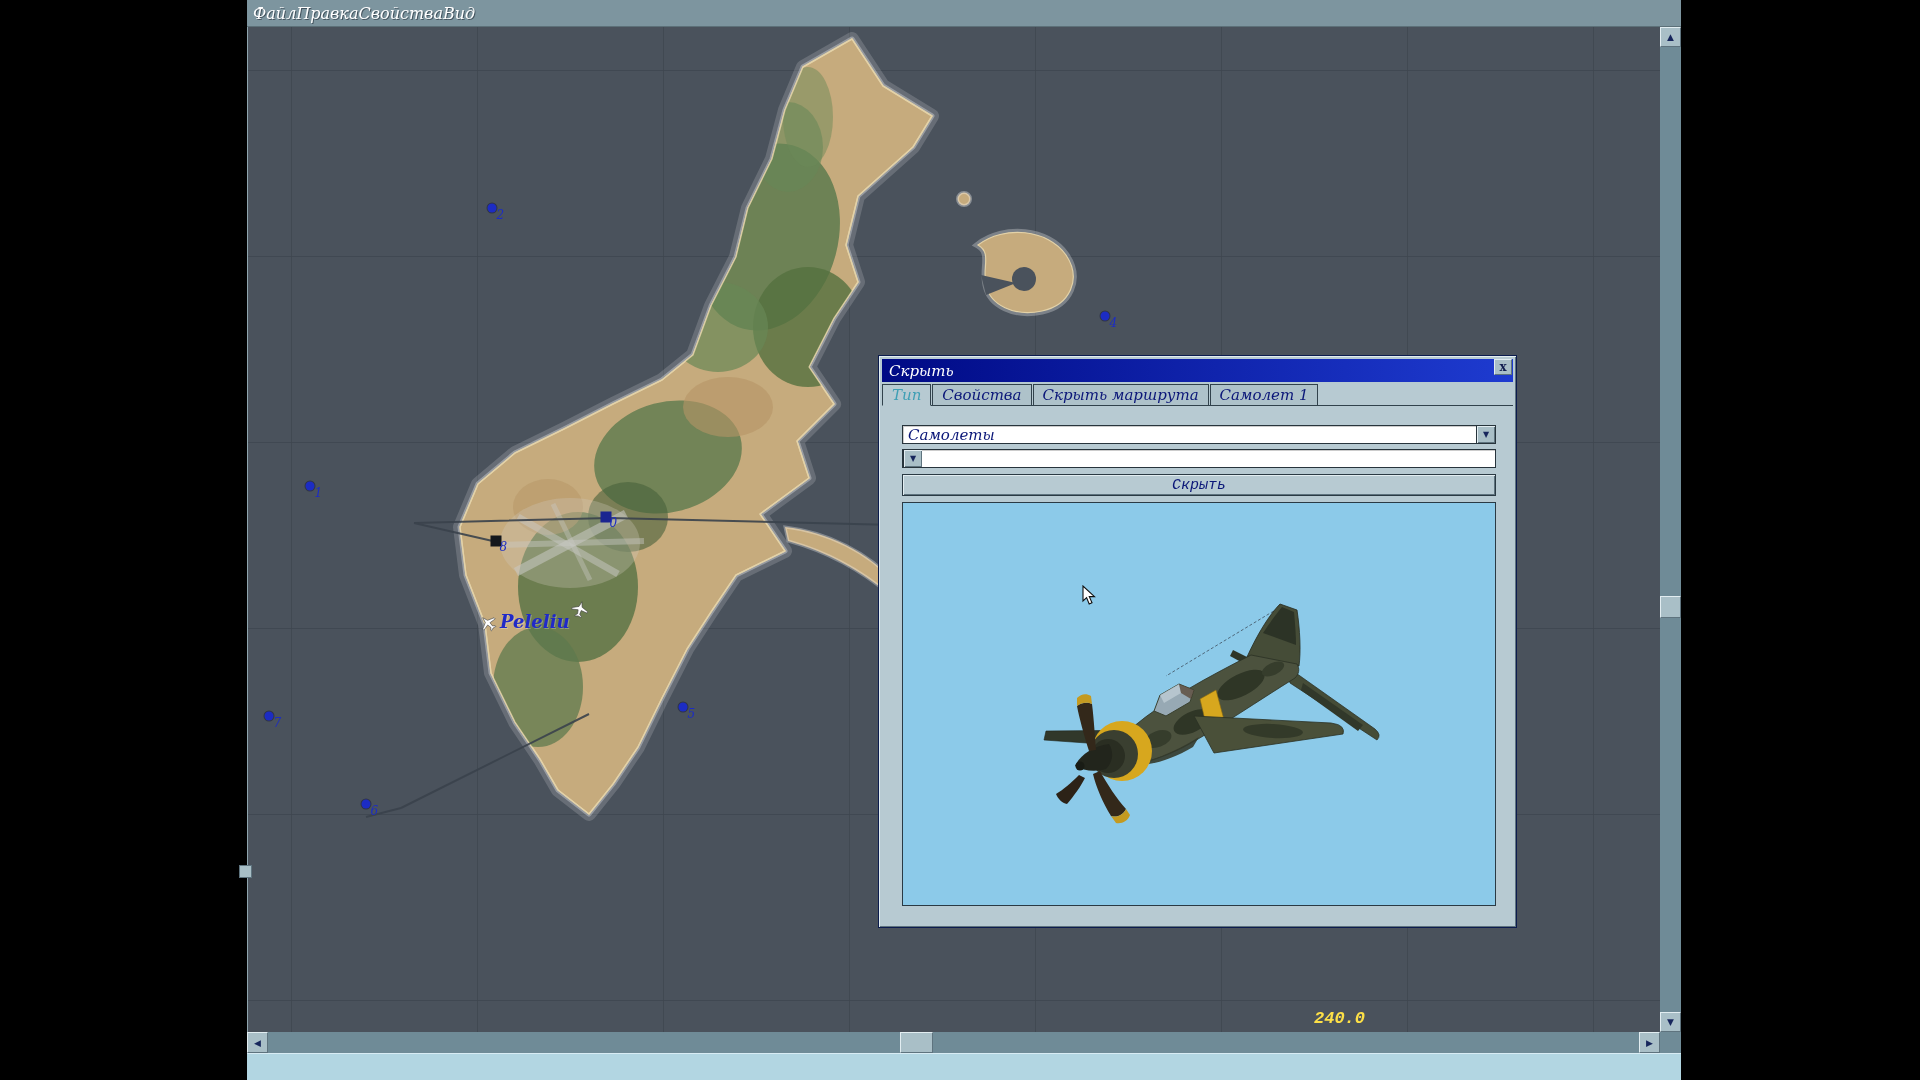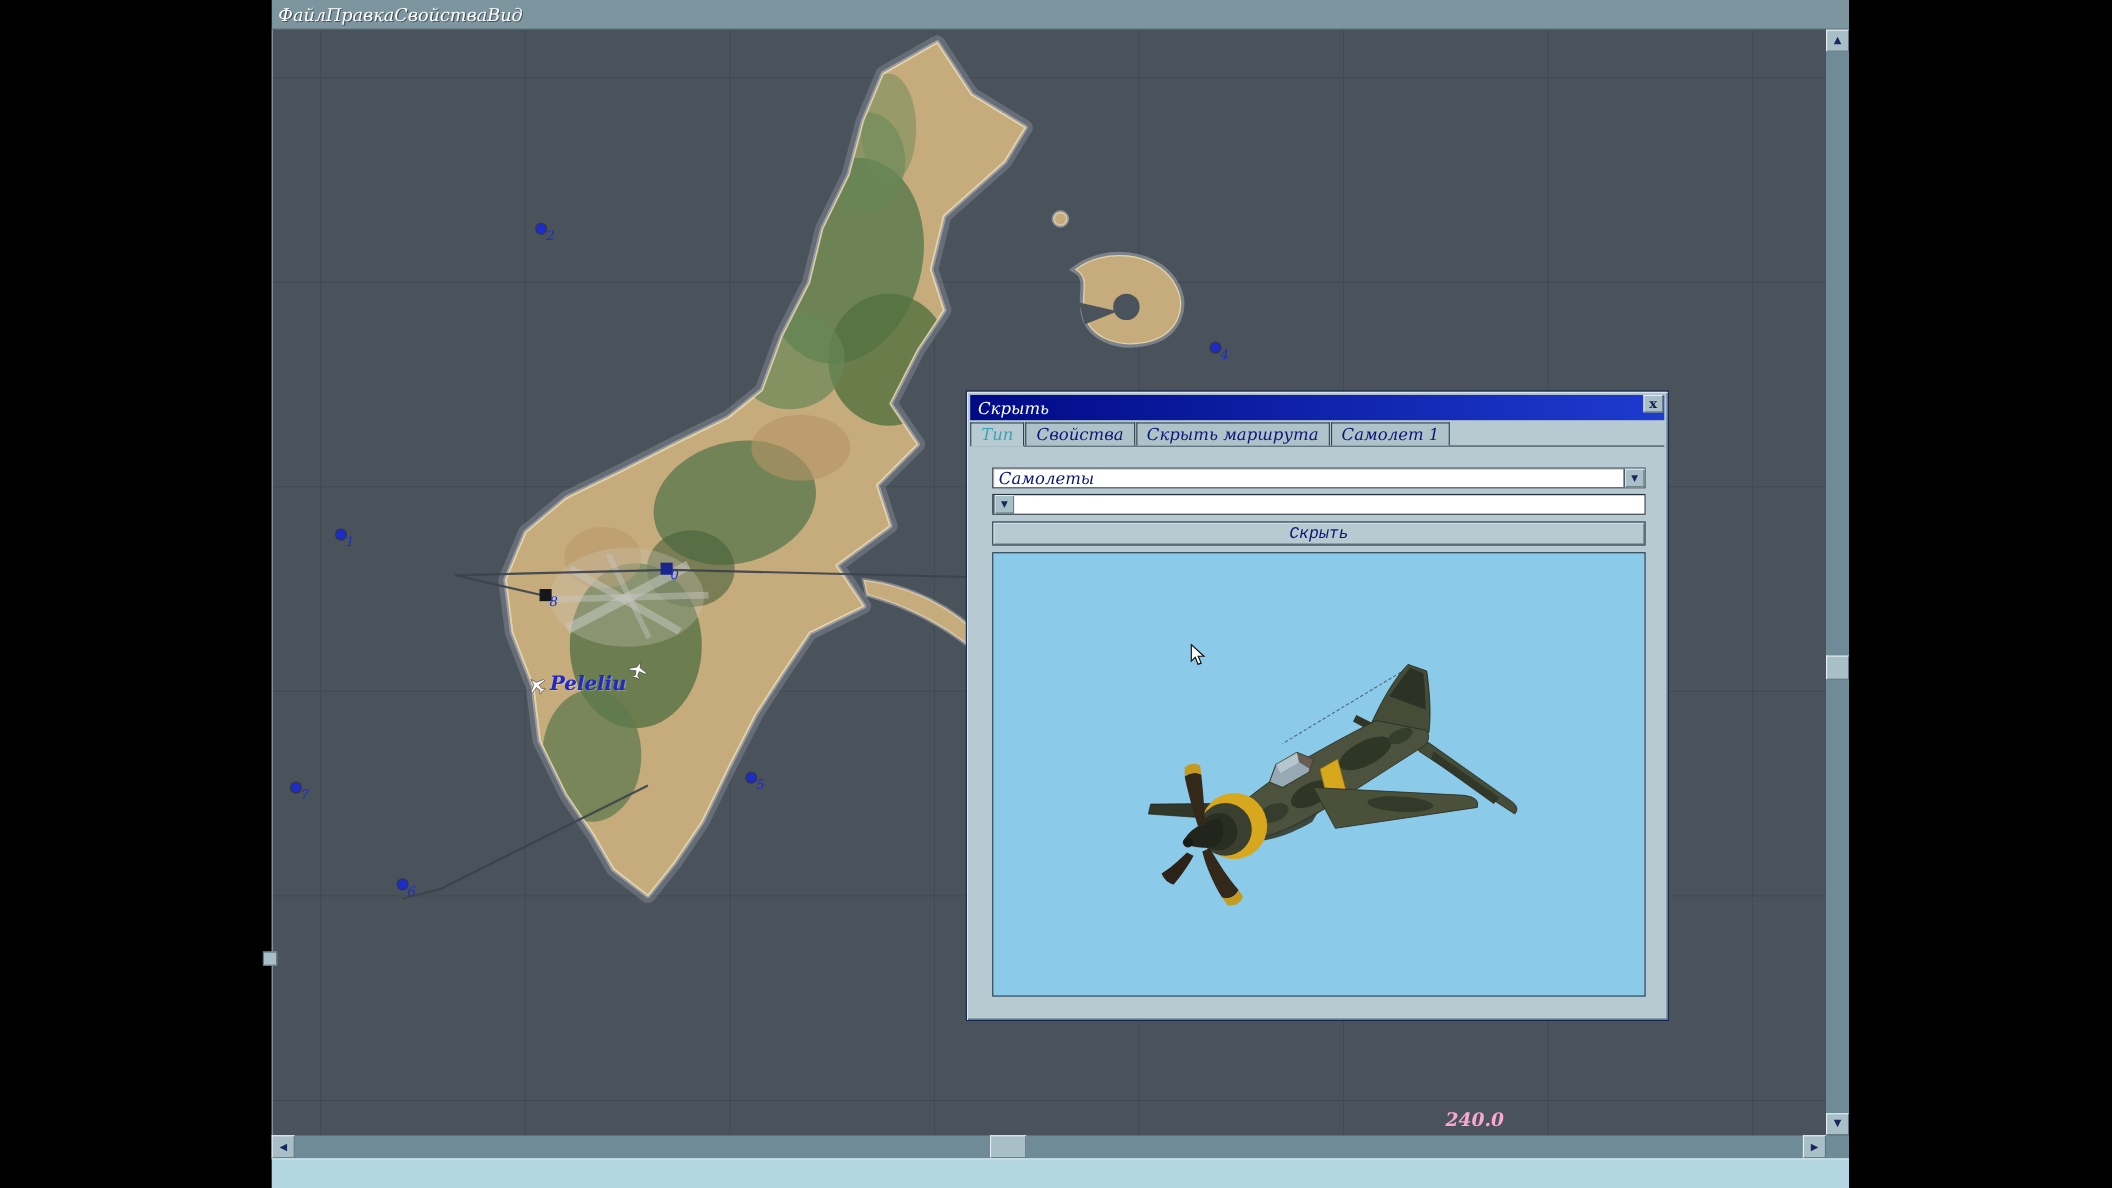--- a/index.html
+++ b/index.html
@@ -24,21 +24,21 @@
 
   .wp{position:absolute;transform:translate(-50%,-50%);}
   .wp.dot{width:9px;height:9px;border-radius:50%;background:var(--wpblue,#1c2cc4);box-shadow:0 0 0 1px rgba(0,0,30,.35);}
   .wp.square-black{width:11px;height:11px;background:#14171c;}
   .wp.square-blue{width:11px;height:11px;background:#1b2590;}
   .wp-label{position:absolute;left:9px;top:4px;font-style:italic;font-size:12px;color:var(--wpblue,#1c2cc4);}
   .plane-icon{position:absolute;width:18px;height:18px;}
 
   .island-label{position:absolute;left:252px;top:584px;font-size:18px;font-weight:bold;font-style:italic;
     color:var(--maplabel,#2029c8);text-shadow:1px 1px 0 rgba(255,255,255,.25);}
-  .readout{position:absolute;left:1066px;top:982px;font-size:17px;font-weight:bold;font-style:italic;color:#f9a8d4;}
+  .readout{position:absolute;left:1066px;top:982px;font-size:17px;font-weight:bold;font-style:italic;color:#fde047;font-family:Liberation Mono, monospace;}
 
   
   .vscroll{position:absolute;left:1660px;top:27px;width:21px;height:1005px;background:var(--track,#6f8b97);}
   .hscroll{position:absolute;left:247px;top:1032px;width:1413px;height:21px;background:var(--track,#6f8b97);}
   .sbtn{position:absolute;background:var(--face,#a9bfc7);
     border-top:1px solid var(--bevl,#e2edf1);border-left:1px solid var(--bevl,#e2edf1);
     border-right:1px solid var(--bevd,#5e737e);border-bottom:1px solid var(--bevd,#5e737e);
     display:flex;align-items:center;justify-content:center;font-size:9px;color:#17265c;box-sizing:border-box;}
   .vscroll .sbtn{width:21px;height:20px;left:0;}
   .sbtn.up{top:0;} .sbtn.down{bottom:0;}

